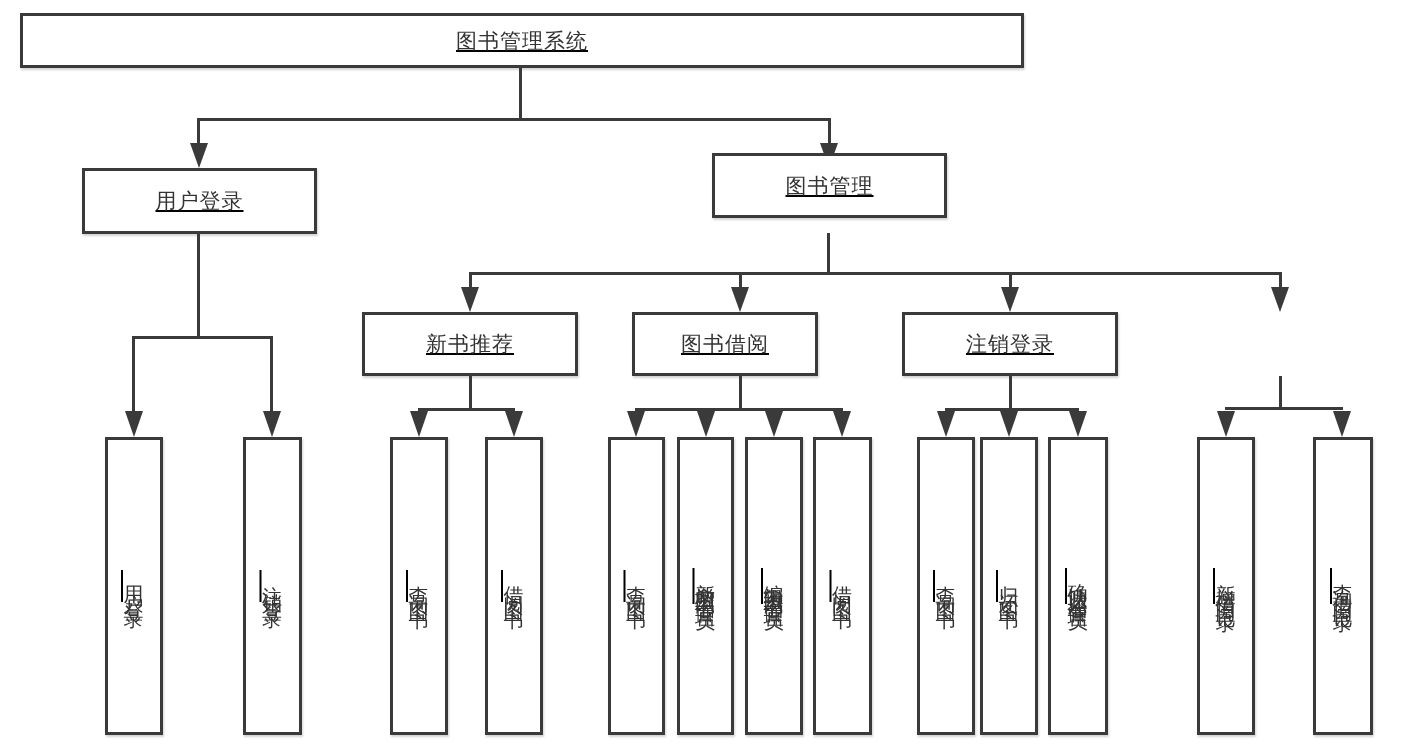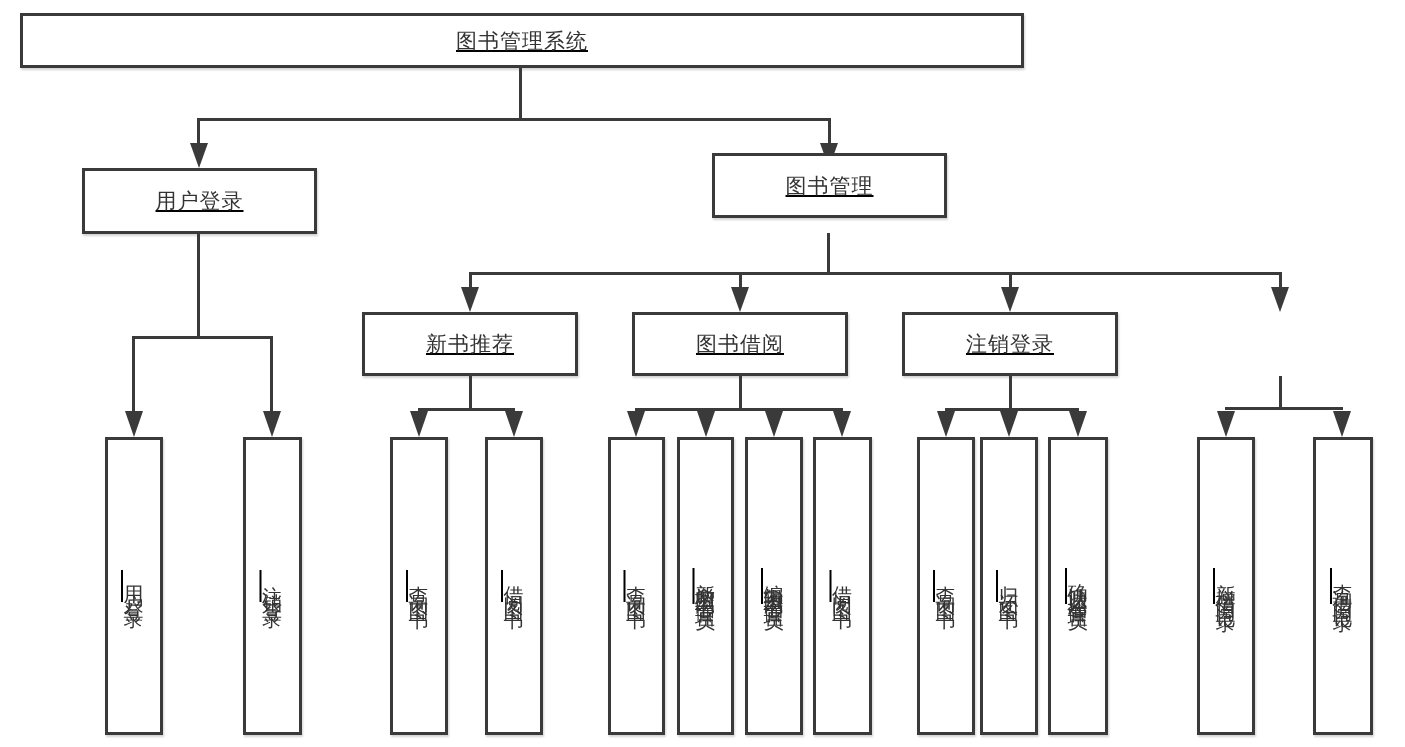--- a/index.html
+++ b/index.html
@@ -95,21 +95,21 @@
   <div class="vline" style="left:739px;top:272px;height:17px"></div>
   <div class="arrow a25" style="left:731px;top:287px"></div>
   <div class="vline" style="left:1009px;top:272px;height:17px"></div>
   <div class="arrow a25" style="left:1001px;top:287px"></div>
   <div class="vline" style="left:1279px;top:272px;height:17px"></div>
   <div class="arrow a25" style="left:1271px;top:287px"></div>
 
   <div class="box h" style="left:362px;top:312px;width:216px;height:64px">
     <span class="lbl">新书推荐</span>
   </div>
-  <div class="box h" style="left:632px;top:312px;width:216px;height:64px">
+  <div class="box h" style="left:632px;top:312px;width:186px;height:64px">
     <span class="lbl">图书借阅</span>
   </div>
   <div class="box h" style="left:902px;top:312px;width:216px;height:64px">
     <span class="lbl">注销登录</span>
   </div>
 
   <div class="vline" style="left:469px;top:376px;height:34px"></div>
   <div class="hline" style="left:418px;top:408px;width:97px"></div>
   <div class="arrow a26" style="left:410px;top:411px"></div>
   <div class="arrow a26" style="left:505px;top:411px"></div>

